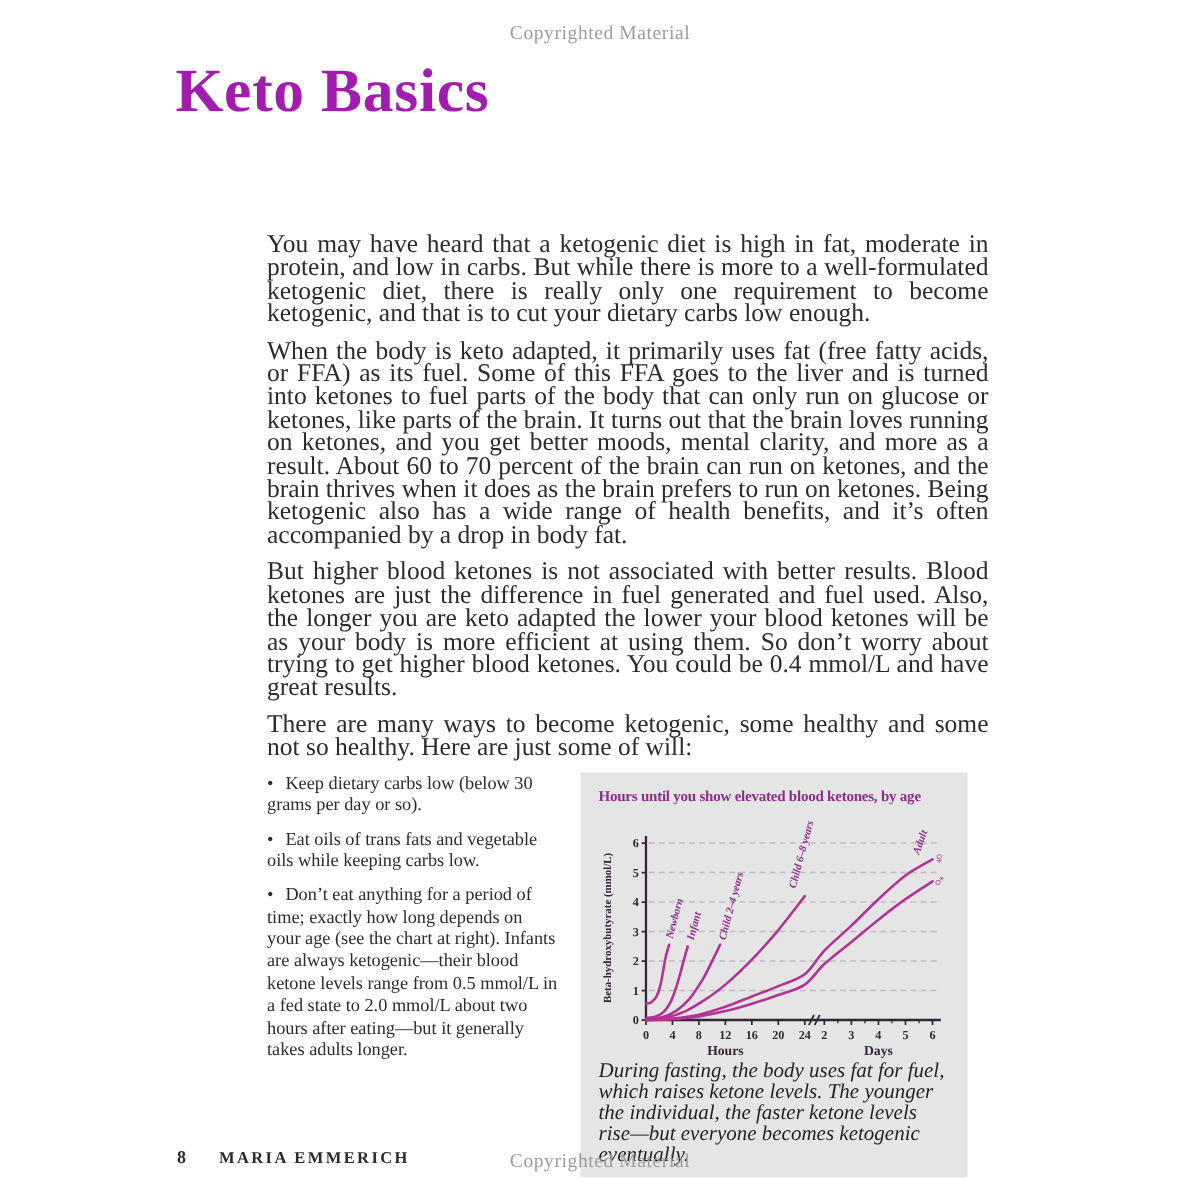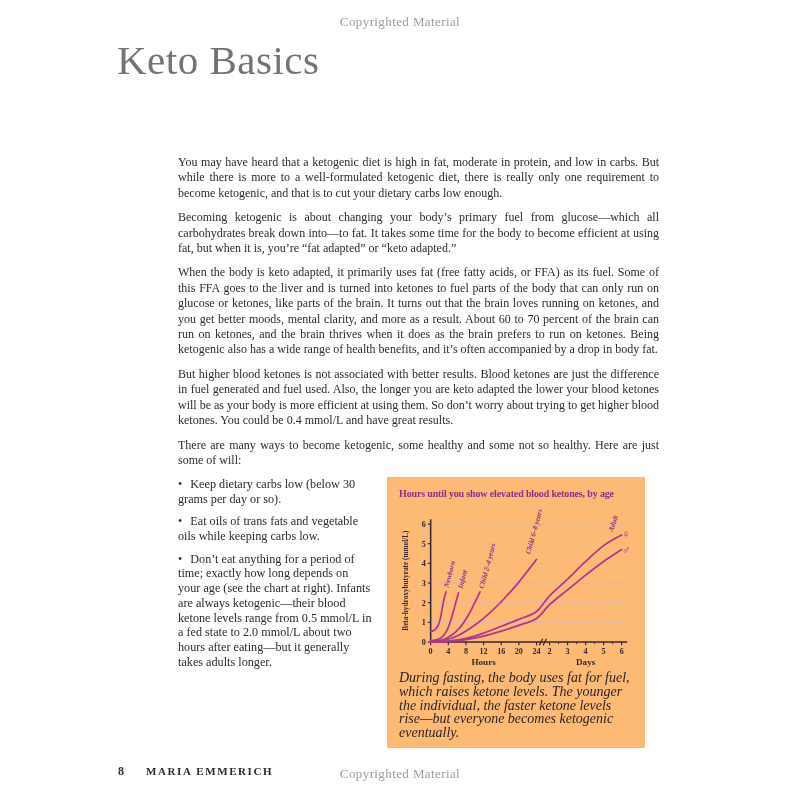--- a/index.html
+++ b/index.html
@@ -10,21 +10,21 @@
   .copy-note{position:absolute;width:100%;text-align:center;
 romeo             font-family:"Liberation Sans","DejaVu Sans",sans-serif;
              font-size:13px;letter-spacing:.4px;}
   .copy-top{top:14px;}
   .copy-bottom{top:766px;}
 
   h1.book-title{position:absolute;top:36px;left:117px;margin:0;
                 font-size:41px;font-weight:normal;letter-spacing:.5px;}
 
   .content{position:absolute;top:155px;left:178px;width:481px;}
-  p.para{font-size:12px;line-height:15.4px;margin:0 0 9px;text-align:justify;}
+  p.para{font-size:17px;line-height:15.4px;margin:0 0 9px;text-align:justify;}
 
   .cols{display:flex;margin-top:2px;}
   .bullets{width:209px;padding-right:14px;box-sizing:border-box;}
   p.bullet{font-size:12.2px;line-height:14.8px;margin:0 0 7.5px;}
   p.bullet .glyph{margin-right:8px;}
 
   .chartbox{width:258px;box-sizing:border-box;padding:11px 12px 8px;}
   .chart-title{font-weight:bold;font-size:10px;letter-spacing:-0.15px;
                white-space:nowrap;margin:0 0 3px;}
   #chart{width:234px;}
@@ -37,37 +37,36 @@
   .pagenum{font-weight:bold;font-size:12px;}
   .author{font-weight:bold;font-size:11px;letter-spacing:1.6px;margin-left:22px;}
 </style>
 </head>
 <body>
 
 <div class="page">
 
   <div class="copy-note copy-top" style="color: rgb(156, 156, 156);">Copyrighted Material</div>
 
-  <h1 class="book-title" style="color: #737373;">Keto Basics</h1>
+  <h1 class="book-title" style="color: #a21caf; font-weight: bold;">Keto Basics</h1>
 
   <div class="content">
     <p class="para">You may have heard that a ketogenic diet is high in fat, moderate in protein, and low in carbs. But while there is more to a well-formulated ketogenic diet, there is really only one requirement to become ketogenic, and that is to cut your dietary carbs low enough.</p>
-    <p class="para">Becoming ketogenic is about changing your body’s primary fuel from glucose—which all carbohydrates break down into—to fat. It takes some time for the body to become efficient at using fat, but when it is, you’re “fat adapted” or “keto adapted.”</p>
     <p class="para">When the body is keto adapted, it primarily uses fat (free fatty acids, or FFA) as its fuel. Some of this FFA goes to the liver and is turned into ketones to fuel parts of the body that can only run on glucose or ketones, like parts of the brain. It turns out that the brain loves running on ketones, and you get better moods, mental clarity, and more as a result. About 60 to 70 percent of the brain can run on ketones, and the brain thrives when it does as the brain prefers to run on ketones. Being ketogenic also has a wide range of health benefits, and it’s often accompanied by a drop in body fat.</p>
     <p class="para">But higher blood ketones is not associated with better results. Blood ketones are just the difference in fuel generated and fuel used. Also, the longer you are keto adapted the lower your blood ketones will be as your body is more efficient at using them. So don’t worry about trying to get higher blood ketones. You could be 0.4 mmol/L and have great results.</p>
     <p class="para">There are many ways to become ketogenic, some healthy and some not so healthy. Here are just some of will:</p>
 
     <div class="cols">
       <div class="bullets">
         <p class="bullet"><span class="glyph">•</span><span>Keep dietary carbs low (below 30 grams per day or so).</span></p>
         <p class="bullet"><span class="glyph">•</span><span>Eat oils of trans fats and vegetable oils while keeping carbs low.</span></p>
         <p class="bullet"><span class="glyph">•</span><span>Don’t eat anything for a period of time; exactly how long depends on your age (see the chart at right). Infants are always ketogenic—their blood ketone levels range from 0.5 mmol/L in a fed state to 2.0 mmol/L about two hours after eating—but it generally takes adults longer.</span></p>
       </div>
 
-      <div class="chartbox" style="background-color: #fdba74;">
+      <div class="chartbox" style="background-color: #e5e5e5;">
         <div class="chart-title" style="color: rgb(142, 45, 140);">Hours until you show elevated blood ketones, by age</div>
         <div id="chart">
             <svg viewBox="0 0 244 176">
               <line x1="35" y1="125.5" x2="237" y2="125.5" stroke="#c9b6cb" stroke-width="1" stroke-dasharray="4 3"></line>
               <line x1="35" y1="105" x2="237" y2="105" stroke="#c9b6cb" stroke-width="1" stroke-dasharray="4 3"></line>
               <line x1="35" y1="84.5" x2="237" y2="84.5" stroke="#c9b6cb" stroke-width="1" stroke-dasharray="4 3"></line>
               <line x1="35" y1="64" x2="237" y2="64" stroke="#c9b6cb" stroke-width="1" stroke-dasharray="4 3"></line>
               <line x1="35" y1="43.5" x2="237" y2="43.5" stroke="#c9b6cb" stroke-width="1" stroke-dasharray="4 3"></line>
               <line x1="35" y1="23" x2="237" y2="23" stroke="#c9b6cb" stroke-width="1" stroke-dasharray="4 3"></line>
               <line x1="33" y1="18" x2="33" y2="146" stroke="#332636" stroke-width="1.6"></line>

